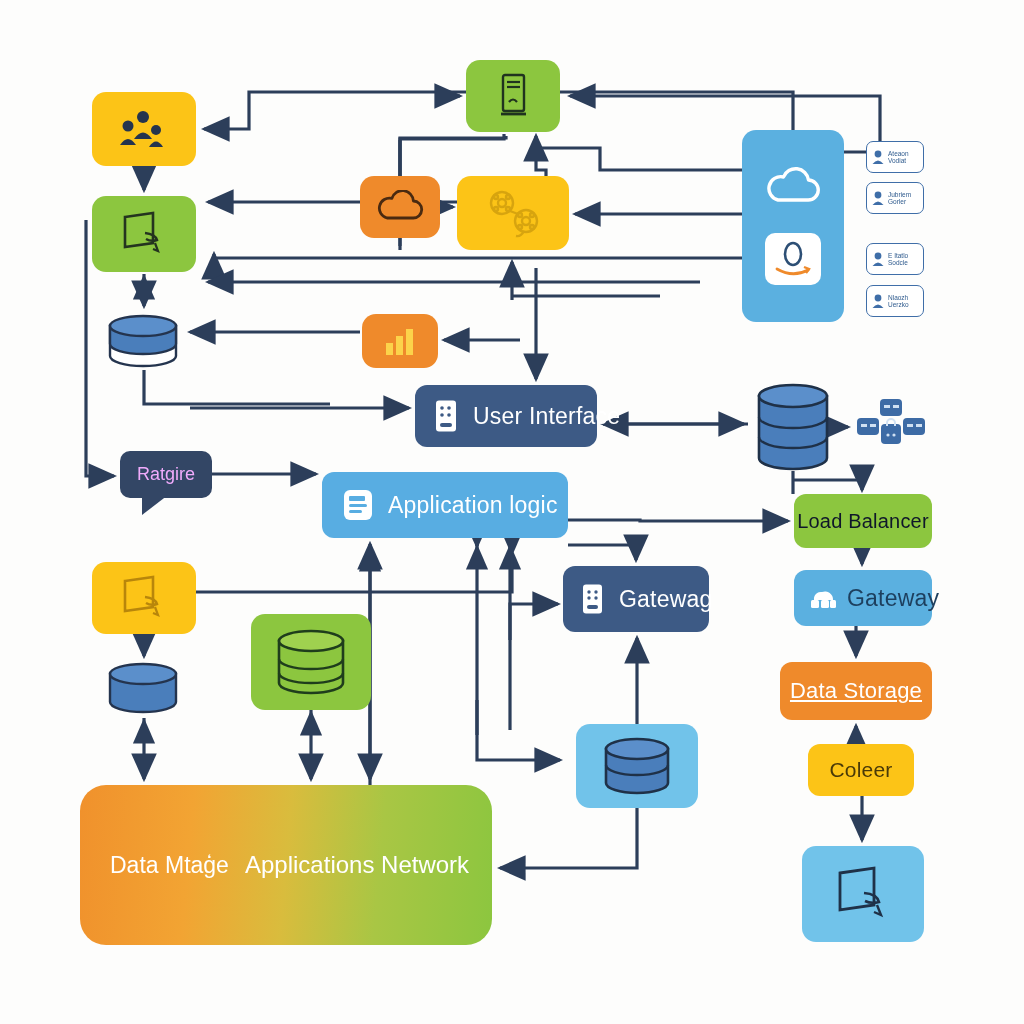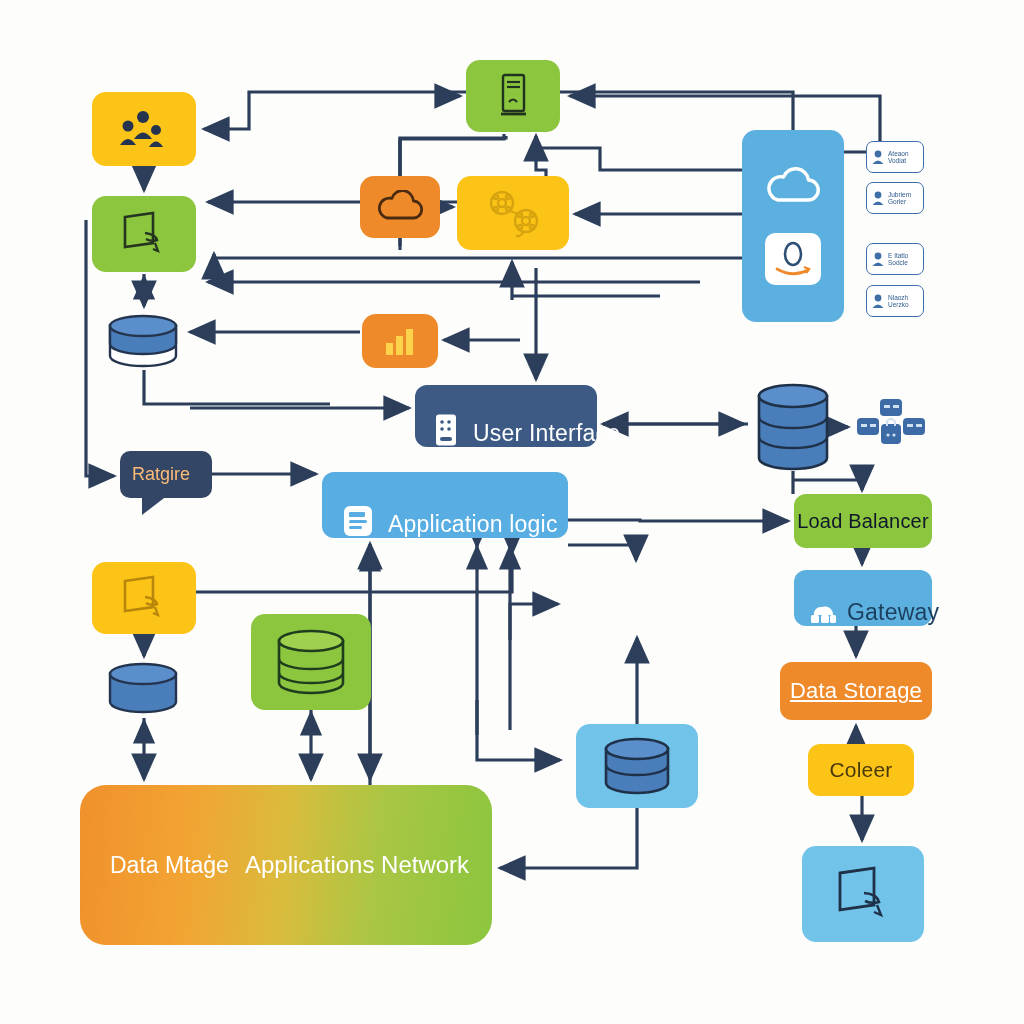--- a/index.html
+++ b/index.html
@@ -4,27 +4,27 @@
 <style>
   html,body{margin:0;padding:0;background:#ffffff;}
   body{width:1024px;height:1024px;font-family:"Liberation Sans",sans-serif;overflow:hidden;}
   #stage{position:relative;width:1024px;height:1024px;background:#fdfdfc;}
   svg.connectors{position:absolute;left:0;top:0;width:1024px;height:1024px;pointer-events:none;}
 
   .node{position:absolute;box-sizing:border-box;display:flex;align-items:center;
         justify-content:center;border-radius:12px;color:#fff;}
   .node .lbl{font-size:23px;letter-spacing:.2px;white-space:nowrap;}
   .node .ico{display:flex;align-items:center;justify-content:center;}
-  .node.withicon{justify-content:flex-start;padding-left:18px;gap:14px;align-items:flex-end;}
+  .node.withicon{justify-content:flex-start;padding-left:18px;gap:14px;}
 
   .iconbox{position:absolute;box-sizing:border-box;border-radius:14px;
            display:flex;align-items:center;justify-content:center;}
 
   .bubble{position:absolute;box-sizing:border-box;background:#334665;border-radius:10px;
-          display:flex;align-items:center;justify-content:flex-start;color:#fdba74;padding-left:12px;}
+          display:flex;align-items:center;justify-content:center;color:#f0abfc;}
   .bubble:after{content:"";position:absolute;left:22px;bottom:-17px;width:0;height:0;
           border-left:0 solid transparent;border-right:26px solid transparent;
           border-top:20px solid #334665;}
 
   .cyl{position:absolute;}
   .chip{position:absolute;box-sizing:border-box;border:1.6px solid #3f6ea8;border-radius:7px;
         background:#ffffff;display:flex;align-items:center;gap:3px;padding:3px 4px;}
   .chip .txt{font-size:6.5px;line-height:7.5px;color:#2f5b8e;white-space:nowrap;}
   .chip .gl{flex:0 0 auto;}
 
@@ -337,20 +337,35 @@
         </g>
       </svg>
     </span>
     <span class="lbl">Application logic</span>
   </div>
 
   <div class="node" style="left:794px;top:494px;width:138px;height:54px;background:#8cc63f;">
     <span class="lbl" style="font-size:20px;color:#0f172a;">Load Balancer</span>
   </div>
 
+  <div class="node withicon" style="left:563px;top:566px;width:146px;height:66px;background:#3d5a85;">
+    <span class="ico">
+      <svg width="24" height="32" viewBox="0 0 24 32">
+        <rect x="2" y="1.5" width="19" height="29" rx="3" fill="#ffffff"></rect>
+        <g fill="#3d5a85">
+          <circle cx="8" cy="9" r="1.7"></circle>
+            <circle cx="15" cy="9" r="1.7"></circle>
+          <circle cx="8" cy="15" r="1.7"></circle>
+            <circle cx="15" cy="15" r="1.7"></circle>
+          <rect x="6" y="22" width="11" height="4" rx="2"></rect>
+        </g>
+      </svg>
+    </span>
+    <span class="lbl">Gatewag</span>
+  </div>
 
   <div class="iconbox" style="left:92px;top:562px;width:104px;height:72px;background:#fcc417;">
     <svg width="58" height="50" viewBox="0 0 58 50">
       <path d="M10 8 L38 4 L38 34 L10 38 z" fill="none" stroke="#b8860b" stroke-width="2.6"></path>
       <path d="M30 24 q10 1 12 7 q-6 2 -11 -1" fill="none" stroke="#b8860b" stroke-width="2.4"></path>
       <path d="M40 34 l3 8 l-5 -2" fill="none" stroke="#b8860b" stroke-width="2.2"></path>
     </svg>
   </div>
 
   <div class="node withicon" style="left:794px;top:570px;width:138px;height:56px;background:#5bb0e0;padding-left:14px;gap:9px;">

